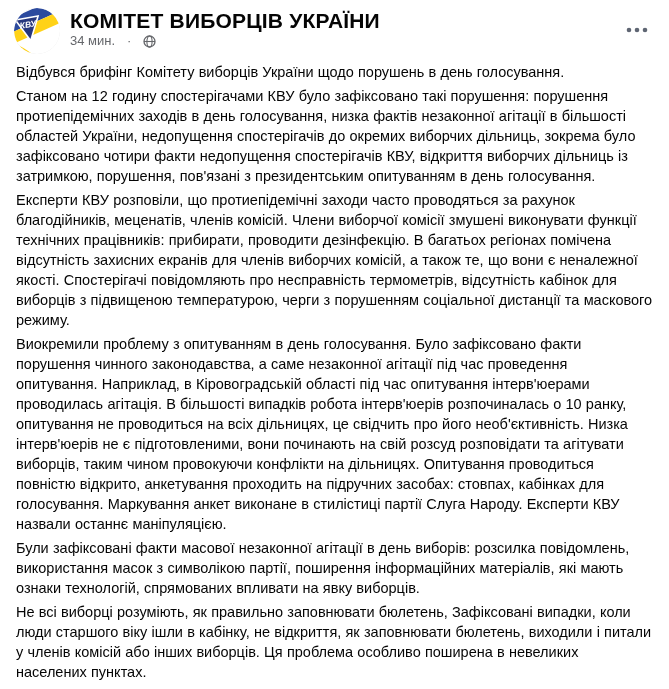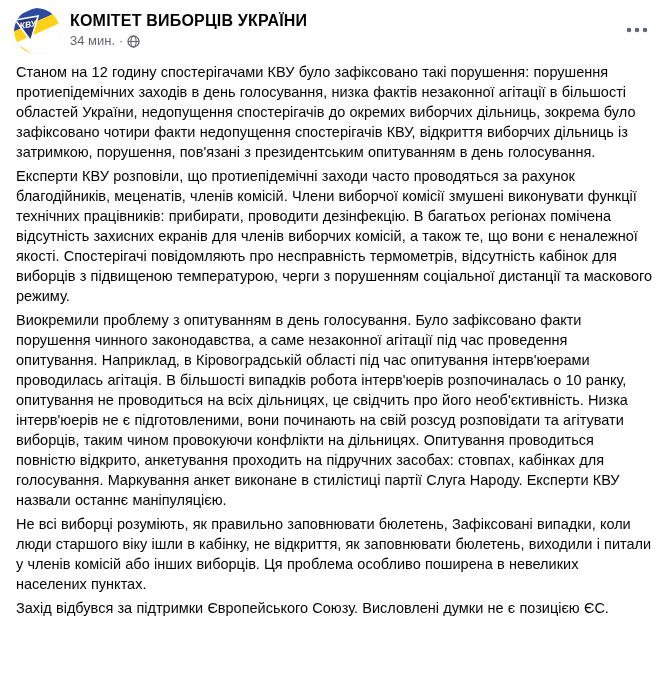--- a/index.html
+++ b/index.html
@@ -30,32 +30,32 @@
     cursor: pointer;
     box-shadow: 0 0 0 1px rgba(0,0,0,0.07) inset;
   }
   .header-info {
     margin-left: 10px;
     flex: 1 1 auto;
     padding-top: 3px;
     min-width: 0;
   }
   .page-name {
-    font-size: 16px;
+    font-size: 21px;
     font-weight: 700;
     color: #050505;
     letter-spacing: 0.2px;
     line-height: 20px;
     cursor: pointer;
     white-space: nowrap;
   }
   .meta-row {
     display: flex;
     align-items: center;
-    gap: 4px;
+    gap: 12px;
     margin-top: 2px;
     color: #65676b;
     font-size: 13px;
     line-height: 16px;
   }
   .meta-sep { color: #65676b; }
   .globe-icon { display: inline-flex; margin-top: 1px; }
   .more-btn {
     flex: none;
     width: 32px;
@@ -126,20 +126,22 @@
       <svg width="22" height="6" viewBox="0 0 22 6">
         <circle cx="3" cy="3" r="2.3" fill="#5f6673"></circle>
         <circle cx="11" cy="3" r="2.3" fill="#5f6673"></circle>
         <circle cx="19" cy="3" r="2.3" fill="#5f6673"></circle>
       </svg>
     </div>
 
   </div>
 
   <div class="post-body">
+    <p>Відбувся брифінг Комітету виборців України щодо порушень в день голосування.</p>
     <p>Станом на 12 годину спостерігачами КВУ було зафіксовано такі порушення: порушення протиепідемічних заходів в день голосування, низка фактів незаконної агітації в більшості областей України, недопущення спостерігачів до окремих виборчих дільниць, зокрема було зафіксовано чотири факти недопущення спостерігачів КВУ, відкриття виборчих дільниць із затримкою, порушення, пов'язані з президентським опитуванням в день голосування.</p>
     <p>Експерти КВУ розповіли, що протиепідемічні заходи часто проводяться за рахунок благодійників, меценатів, членів комісій. Члени виборчої комісії змушені виконувати функції технічних працівників: прибирати, проводити дезінфекцію. В багатьох регіонах помічена відсутність захисних екранів для членів виборчих комісій, а також те, що вони є неналежної якості. Спостерігачі повідомляють про несправність термометрів, відсутність кабінок для виборців з підвищеною температурою, черги з порушенням соціальної дистанції та маскового режиму.</p>
     <p>Виокремили проблему з опитуванням в день голосування. Було зафіксовано факти порушення чинного законодавства, а саме незаконної агітації під час проведення опитування. Наприклад, в Кіровоградській області під час опитування інтерв'юерами проводилась агітація. В більшості випадків робота інтерв'юерів розпочиналась о 10 ранку, опитування не проводиться на всіх дільницях, це свідчить про його необ'єктивність. Низка інтерв'юерів не є підготовленими, вони починають на свій розсуд розповідати та агітувати виборців, таким чином провокуючи конфлікти на дільницях. Опитування проводиться повністю відкрито, анкетування проходить на підручних засобах: стовпах, кабінках для голосування. Маркування анкет виконане в стилістиці партії Слуга Народу. Експерти КВУ назвали останнє маніпуляцією.</p>
+    <p>Були зафіксовані факти масової незаконної агітації в день виборів: розсилка повідомлень, використання масок з символікою партії, поширення інформаційних матеріалів, які мають ознаки технологій, спрямованих впливати на явку виборців.</p>
     <p>Не всі виборці розуміють, як правильно заповнювати бюлетень, Зафіксовані випадки, коли люди старшого віку ішли в кабінку, не відкриття, як заповнювати бюлетень, виходили і питали у членів комісій або інших виборців. Ця проблема особливо поширена в невеликих населених пунктах.</p>
     <p>Захід відбувся за підтримки Європейського Союзу. Висловлені думки не є позицією ЄС.</p>
   </div>
 
 </div>
 
 </body></html>

